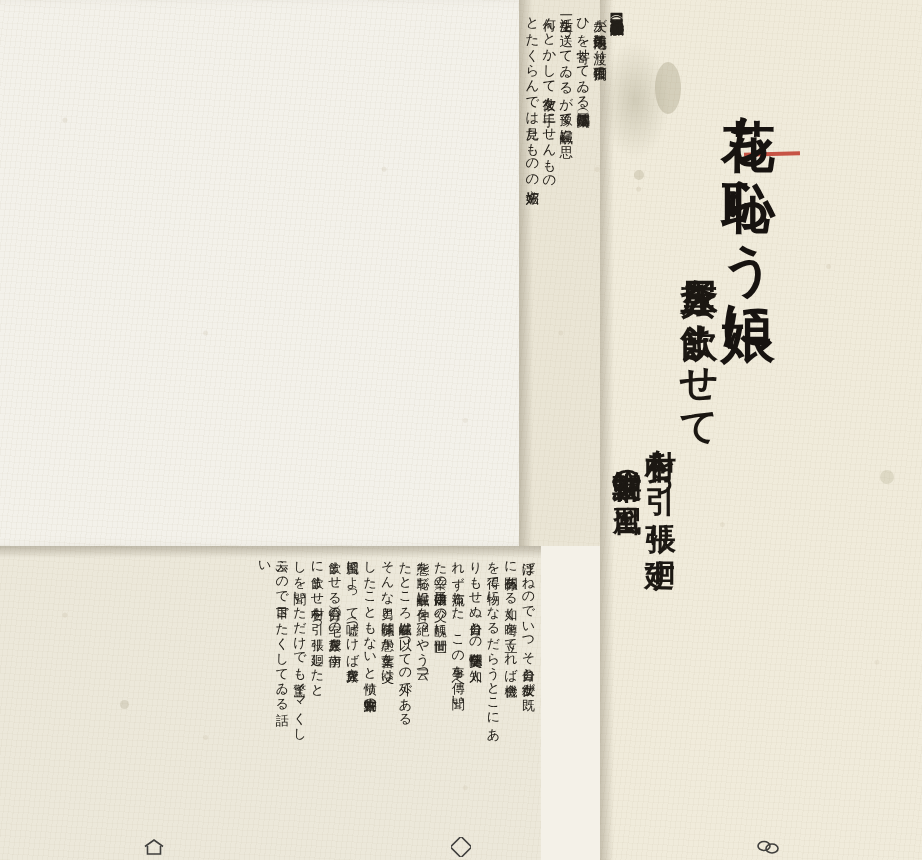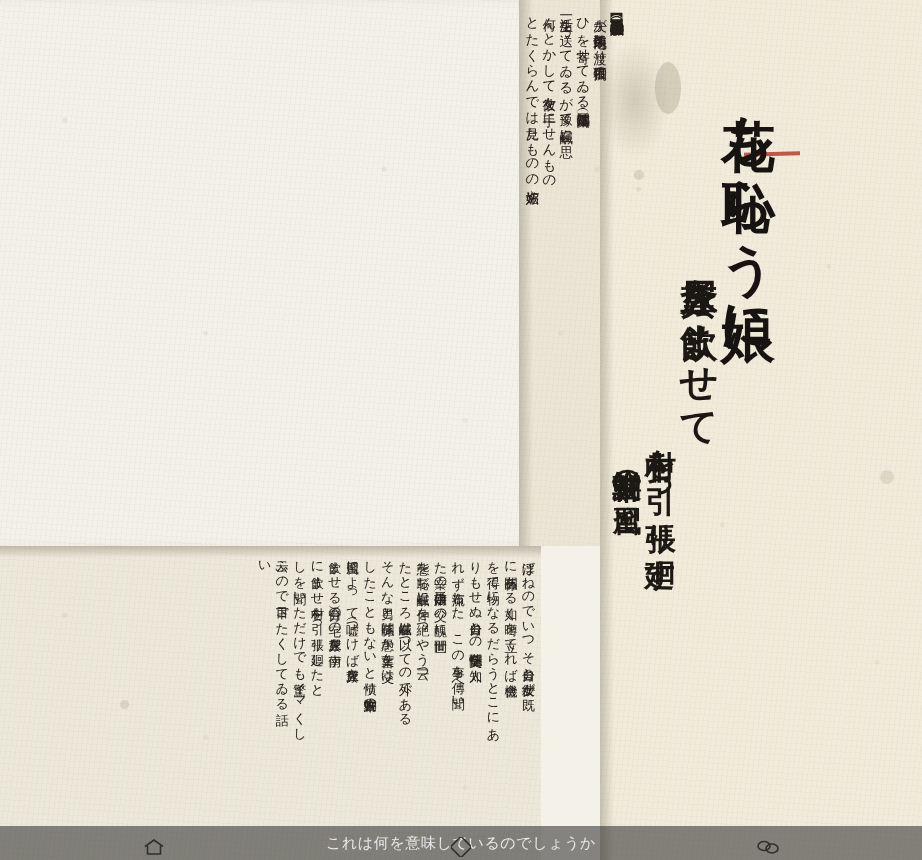--- a/index.html
+++ b/index.html
@@ -261,23 +261,20 @@
     <div class="vtext bcol">そんな男と關係は愚か言葉を交は</div>
     <div class="vtext bcol">したこともないと憤り朝鮮古来の</div>
     <div class="vtext bcol">風習によって（嘘つけば糞尿を</div>
     <div class="vtext bcol">飲ませる）自分の宅の糞尿を南伊</div>
     <div class="vtext bcol">に飲ませ村中を引っ張り廻したと</div>
     <div class="vtext bcol">しを聞いただけでも驚イマくし</div>
     <div class="vtext bcol">云ふので目下ごたくしてゐる話</div>
     <div class="vtext bcol">い</div>
   </div>
 
-  <div id="bottom-bar">
-    <span>これは何を意味しているのでしょうか</span>
-  </div>
 
   <div id="bottom-icons">
     <div class="navicon">
       <svg width="22" height="18" viewBox="0 0 22 18" fill="none" stroke="#222" stroke-width="1.6">
         <path d="M2 8.5 11 2l9 6.5"></path>
           <path d="M4.5 8v8h13V8"></path>
       </svg>
     </div>
     <div class="navicon">
       <svg width="20" height="20" viewBox="0 0 20 20" fill="none" stroke="#222" stroke-width="1.6">

